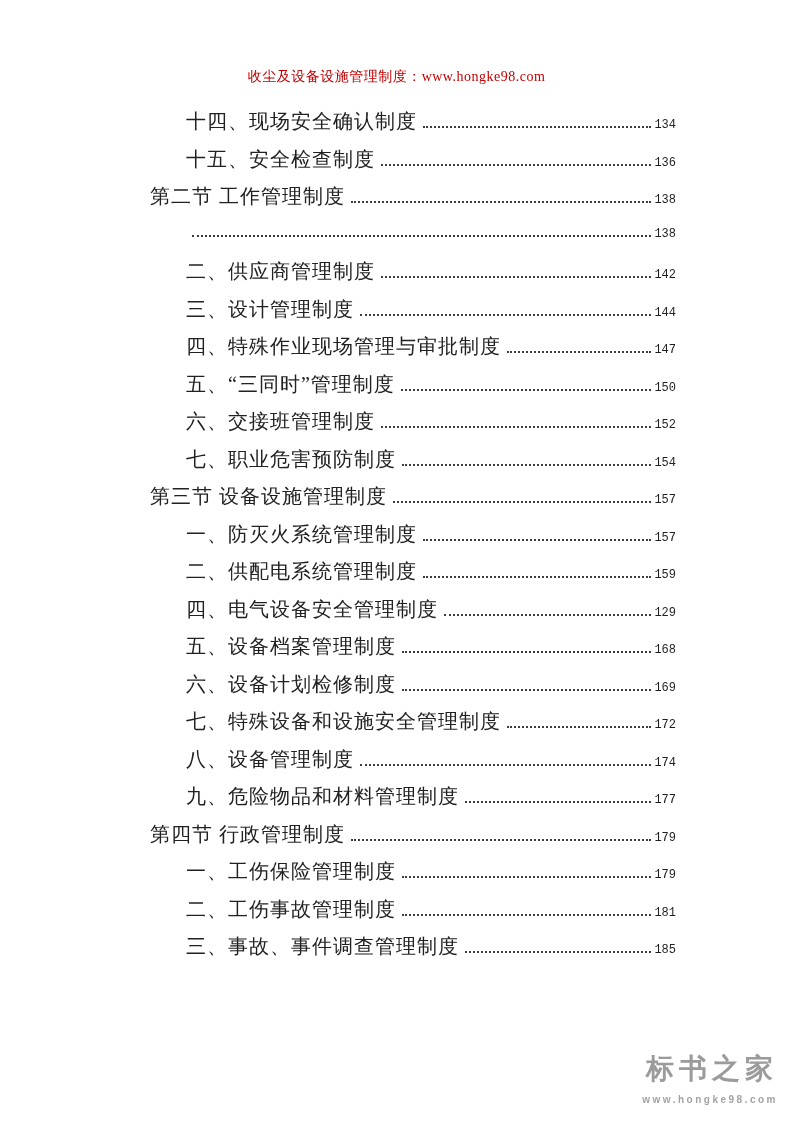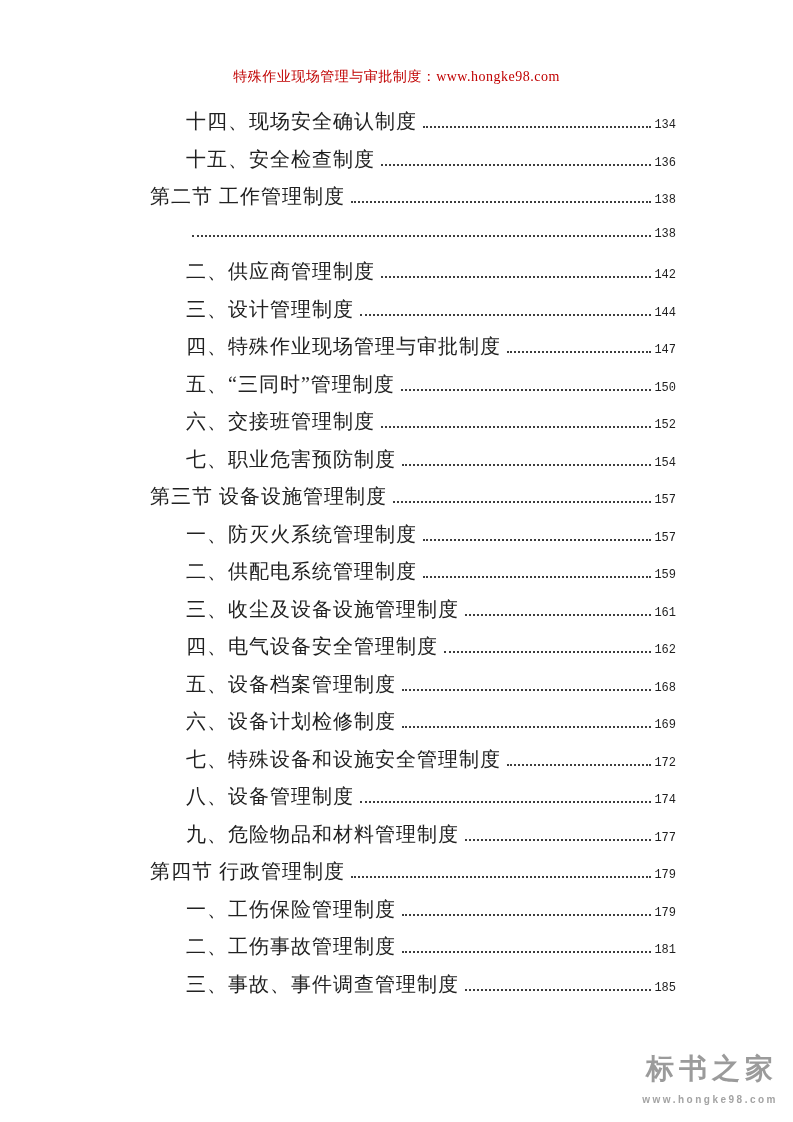--- a/index.html
+++ b/index.html
@@ -80,21 +80,21 @@
     line-height: 16px;
     margin-top: 8px;
   }
 </style>
 </head>
 <body>
 
 <div class="page">
 
   <div class="header" style="color: rgb(192, 0, 0);">
-    <span>特殊作业现场管理与审批制度：www.hongke98.com</span>
+    <span>收尘及设备设施管理制度：www.hongke98.com</span>
   </div>
 
   <div class="toc" id="toc-list">
   <div class="toc-row level-2">
     <span class="toc-label">十四、现场安全确认制度</span>
     <span class="toc-leader"></span>
     <span class="toc-page">134</span>
   </div>
 
   <div class="toc-row level-2">
@@ -161,30 +161,25 @@
     <span class="toc-leader"></span>
     <span class="toc-page">157</span>
   </div>
 
   <div class="toc-row level-2">
     <span class="toc-label">二、供配电系统管理制度</span>
     <span class="toc-leader"></span>
     <span class="toc-page">159</span>
   </div>
 
-  <div class="toc-row level-2">
-    <span class="toc-label">三、收尘及设备设施管理制度</span>
-    <span class="toc-leader"></span>
-    <span class="toc-page">161</span>
-  </div>
 
   <div class="toc-row level-2">
     <span class="toc-label">四、电气设备安全管理制度</span>
     <span class="toc-leader"></span>
-    <span class="toc-page">162</span>
+    <span class="toc-page">129</span>
   </div>
 
   <div class="toc-row level-2">
     <span class="toc-label">五、设备档案管理制度</span>
     <span class="toc-leader"></span>
     <span class="toc-page">168</span>
   </div>
 
   <div class="toc-row level-2">
     <span class="toc-label">六、设备计划检修制度</span>

